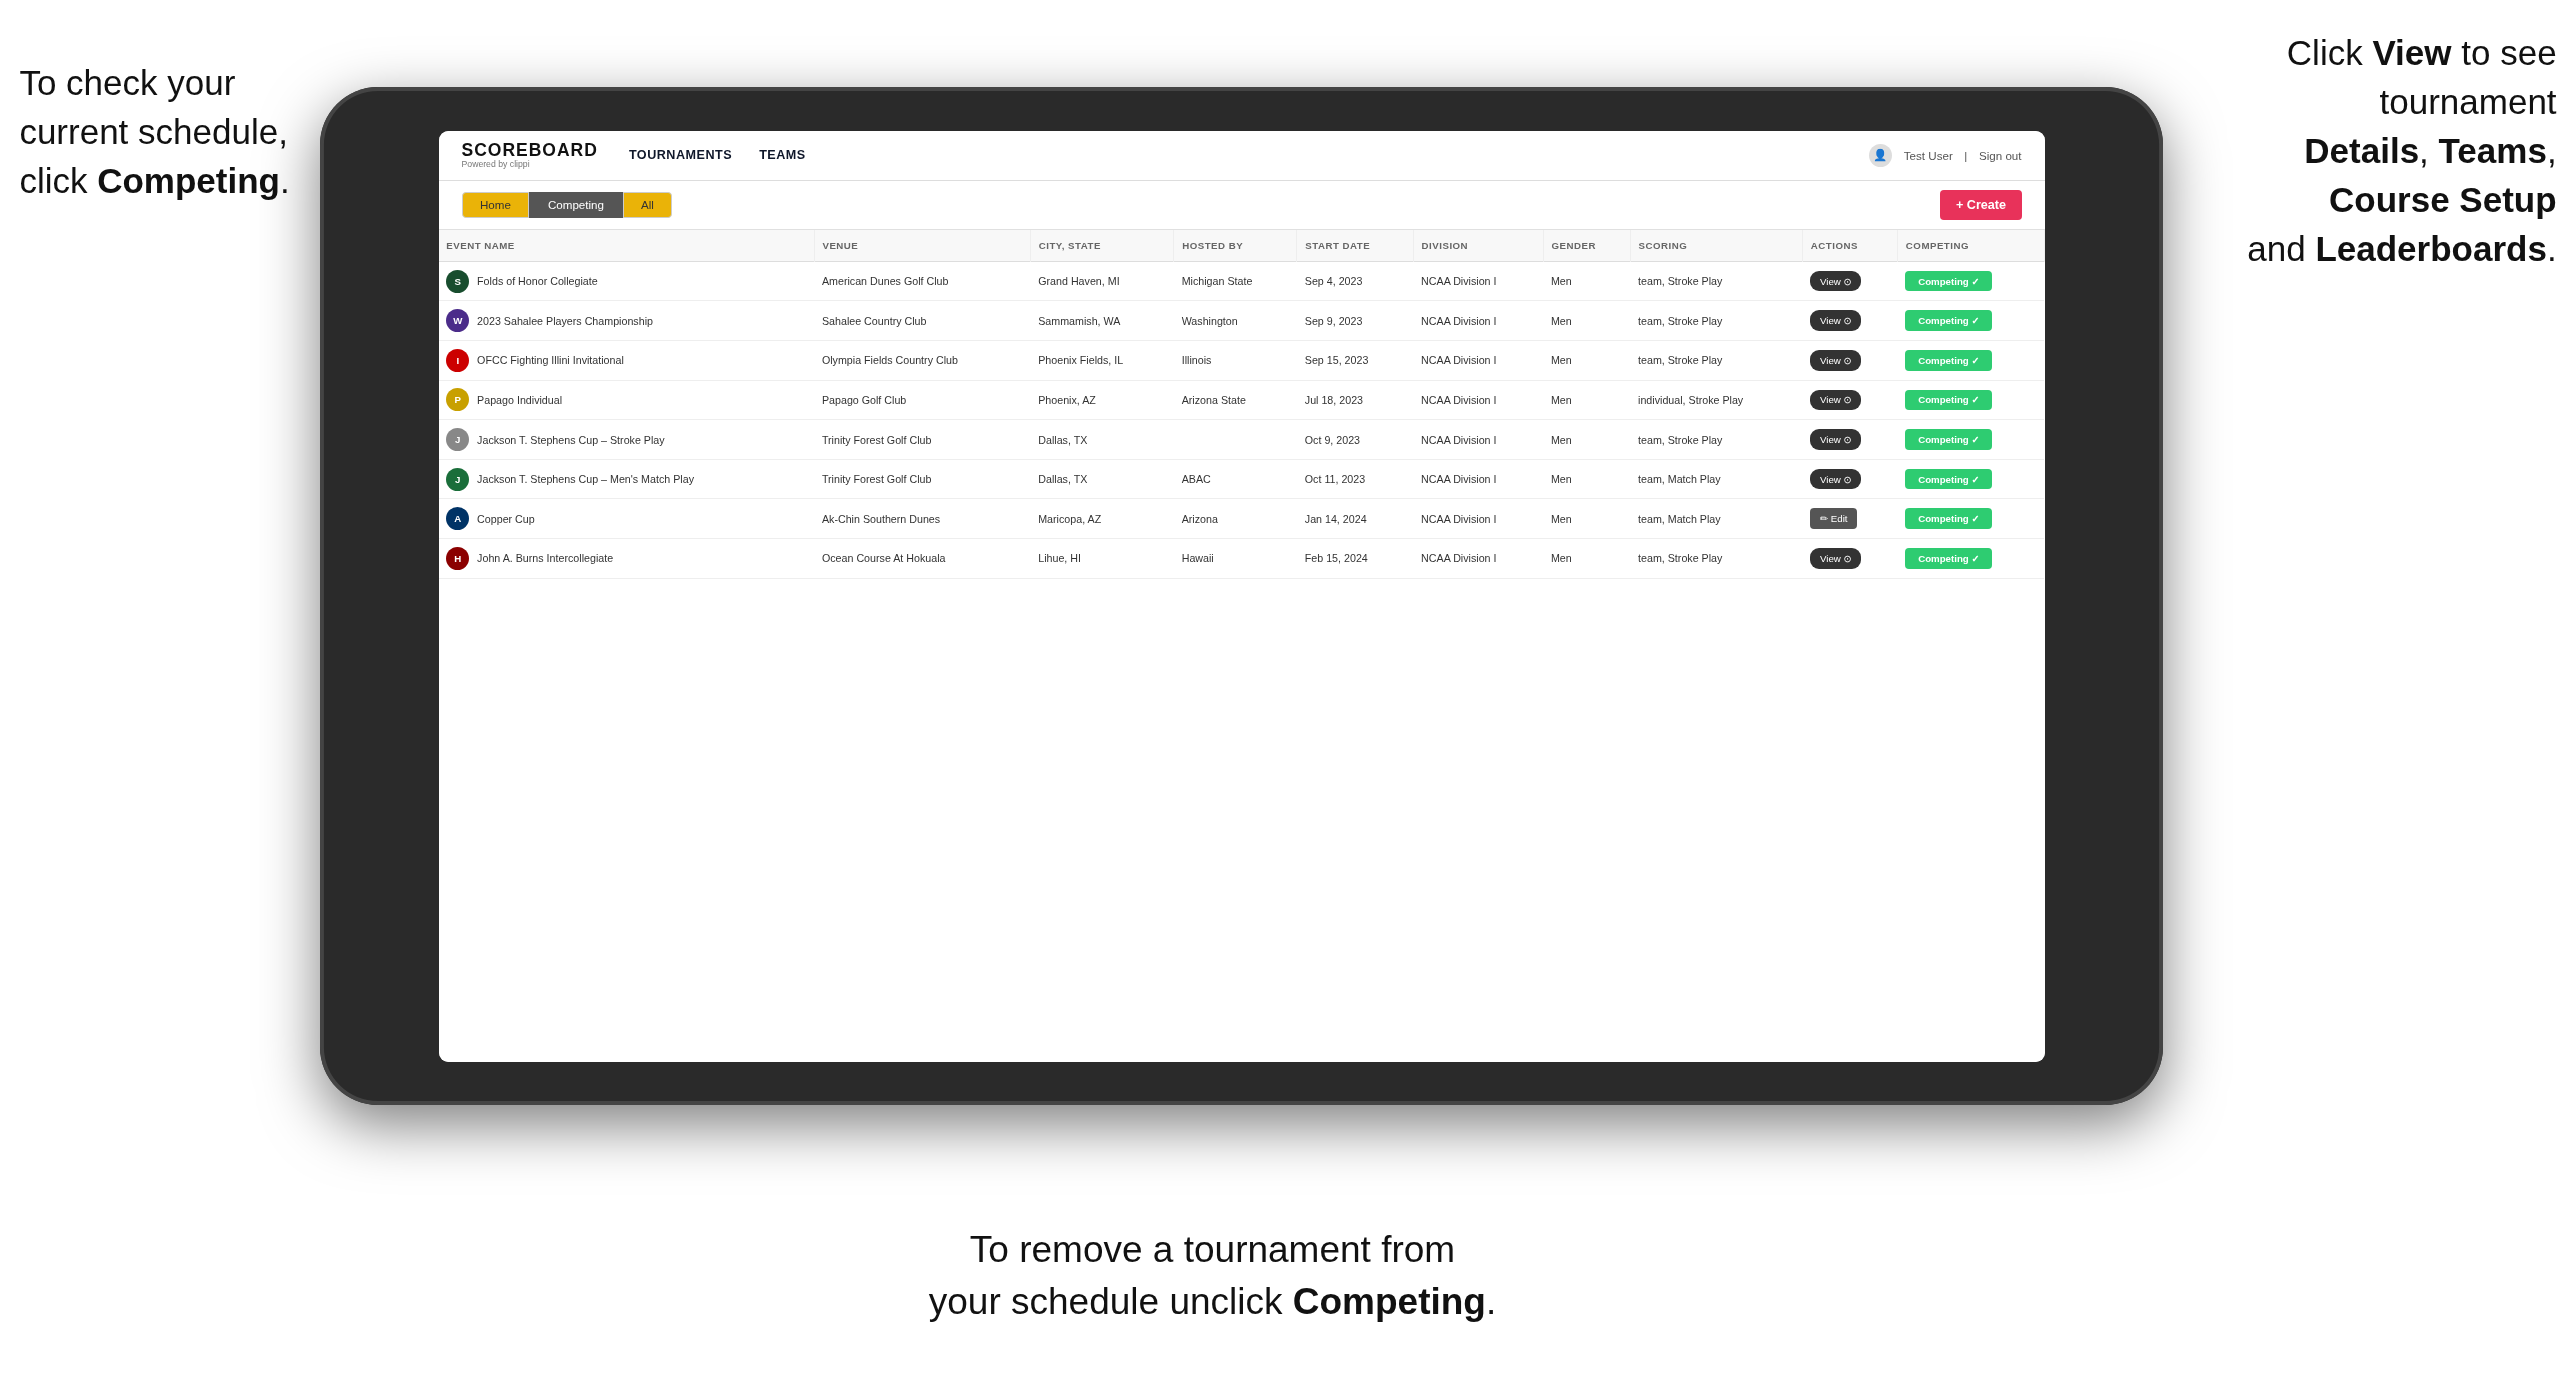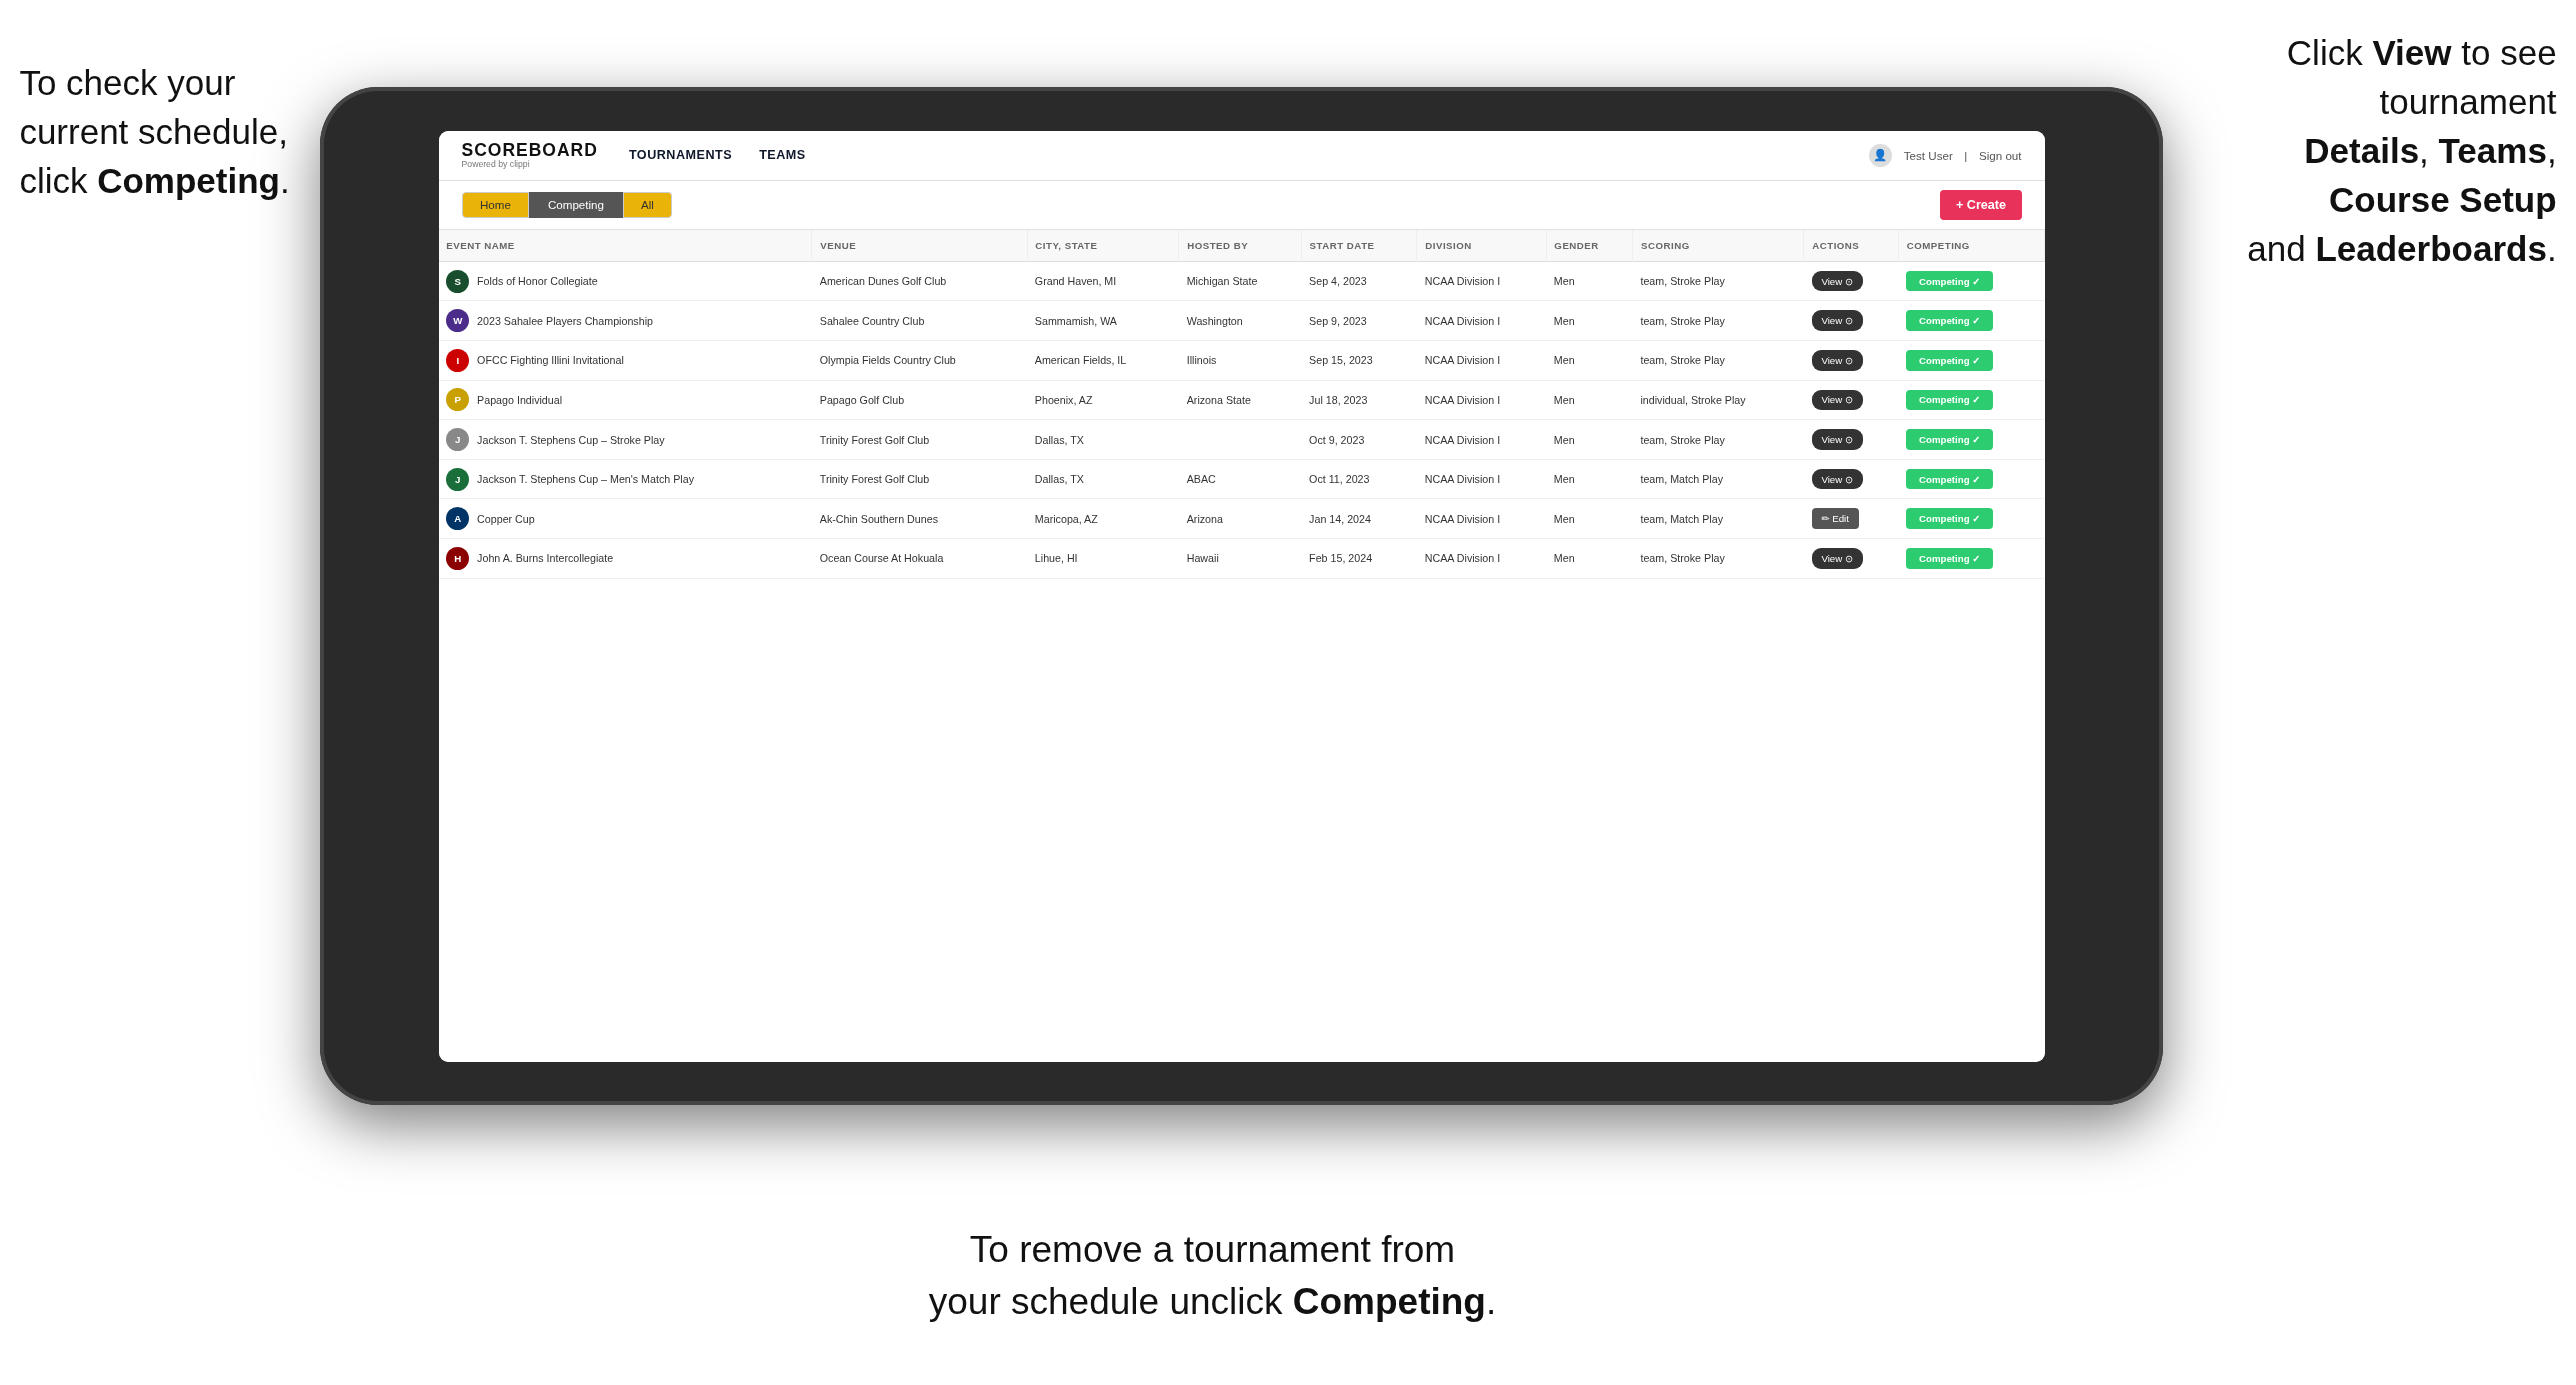--- a/index.html
+++ b/index.html
@@ -407,21 +407,21 @@
               <td><button class="competing-badge">Competing ✓</button></td>
             </tr>
             <tr>
               <td>
       <div class="event-name-cell">
         <div class="team-logo" style="background:#cc0000">I</div>
         <span style="font-size:10.7px;">OFCC Fighting Illini Invitational</span>
       </div>
               </td>
               <td>Olympia Fields Country Club</td>
-              <td>American Fields, IL</td>
+              <td>Phoenix Fields, IL</td>
               <td>Illinois</td>
               <td>Sep 15, 2023</td>
               <td>NCAA Division I</td>
               <td>Men</td>
               <td>team, Stroke Play</td>
               <td class="actions-cell"><button class="view-btn">View ⊙</button></td>
               <td><button class="competing-badge">Competing ✓</button></td>
             </tr>
             <tr>
               <td>

